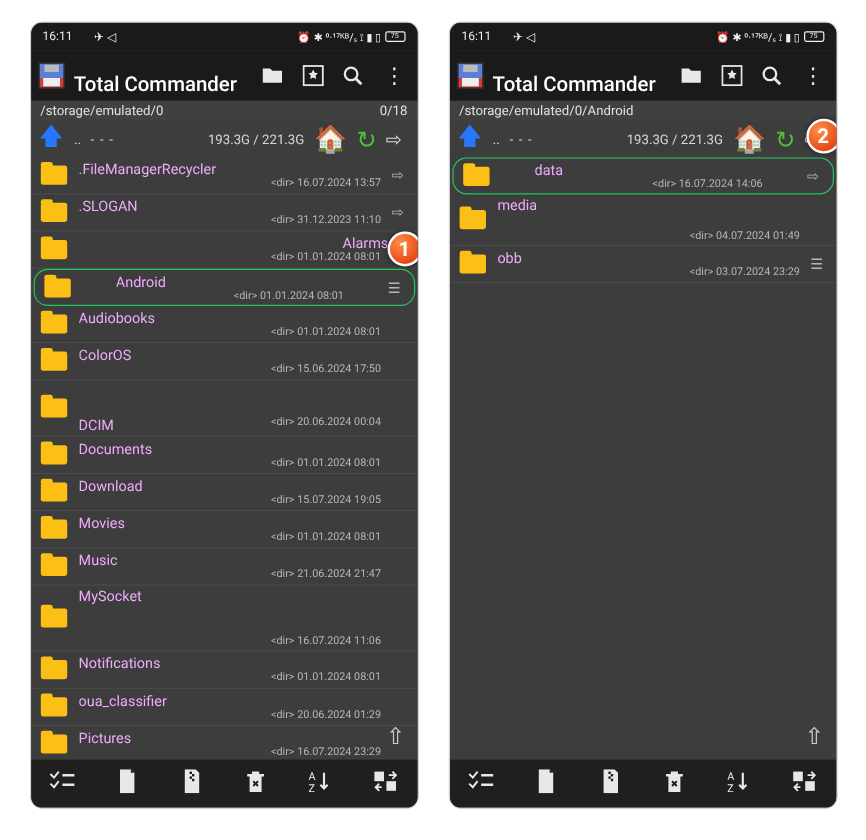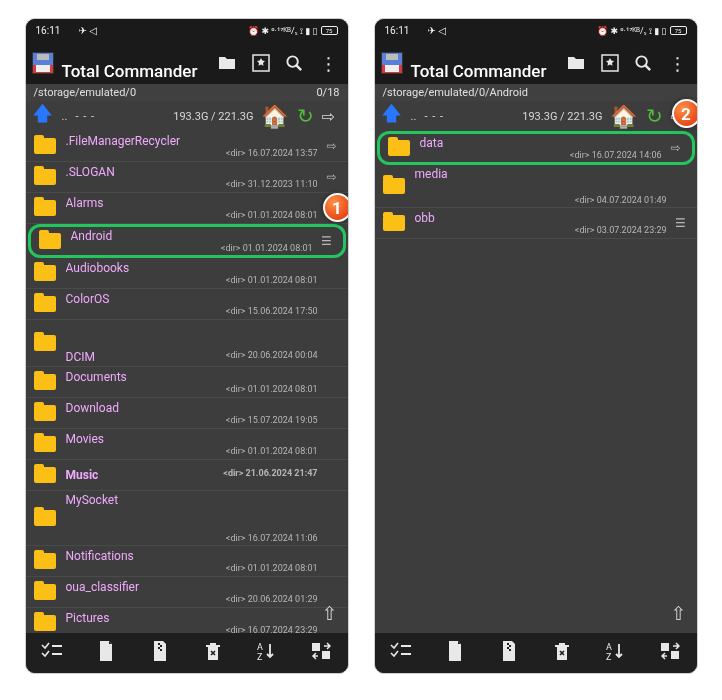--- a/index.html
+++ b/index.html
@@ -101,23 +101,24 @@
   }
   .row {
     display:flex;
     align-items:center;
     padding: 2px 8px 2px 4px;
     border-bottom: 1px solid #4a4a4a;
     position: relative;
     min-height: 31px;
   }
   .row.highlight {
-    border: 3px solid #22c55e;
+    border: 1px solid #22c55e;
     border-radius: 12px;
     margin: 0 2px;
+    gap: 28px;
   }
   .folder-ico {
     width: 22px; height: 16px;
     background: #fbbf15;
     border-radius: 2px;
     margin-right: 10px;
     margin-left: 4px;
     position: relative;
     flex-shrink:0;
   }
@@ -239,21 +240,21 @@
       <div class="row">
         <div class="folder-ico"></div>
         <div style="flex: 1 1 0%; display: flex; flex-direction: column;">
           <div class="fname">.SLOGAN</div>
           <div class="fmeta">&lt;dir&gt;  31.12.2023  11:10</div>
         </div>
         <div class="row-tail">⇨</div>
       </div>
       <div class="row">
         <div class="folder-ico"></div>
-        <div style="flex: 1 1 0%; display: flex; flex-direction: column;">
+        <div style="flex: 1 1 0%; display: flex; flex-direction: column; align-items: flex-end;">
           <div class="fname">Alarms</div>
           <div class="fmeta">&lt;dir&gt;  01.01.2024  08:01</div>
         </div>
         <div class="row-tail">☰</div>
       </div>
       <div class="row highlight">
         <div class="folder-ico"></div>
         <div style="flex: 1 1 0%; display: flex; flex-direction: column;">
           <div class="fname">Android</div>
           <div class="fmeta">&lt;dir&gt;  01.01.2024  08:01</div>
@@ -303,21 +304,21 @@
       <div class="row">
         <div class="folder-ico"></div>
         <div style="flex: 1 1 0%; display: flex; flex-direction: column;">
           <div class="fname">Movies</div>
           <div class="fmeta">&lt;dir&gt;  01.01.2024  08:01</div>
         </div>
         <div class="row-tail"></div>
       </div>
       <div class="row">
         <div class="folder-ico"></div>
-        <div style="flex: 1 1 0%; display: flex; flex-direction: row; font-weight: bold;">
+        <div style="flex: 1 1 0%; display: flex; flex-direction: column;">
           <div class="fname">Music</div>
           <div class="fmeta">&lt;dir&gt;  21.06.2024  21:47</div>
         </div>
         <div class="row-tail"></div>
       </div>
       <div class="row">
         <div class="folder-ico"></div>
         <div style="flex: 1 1 0%; display: flex; flex-direction: column; gap: 26px;">
           <div class="fname">MySocket</div>
           <div class="fmeta">&lt;dir&gt;  16.07.2024  11:06</div>

